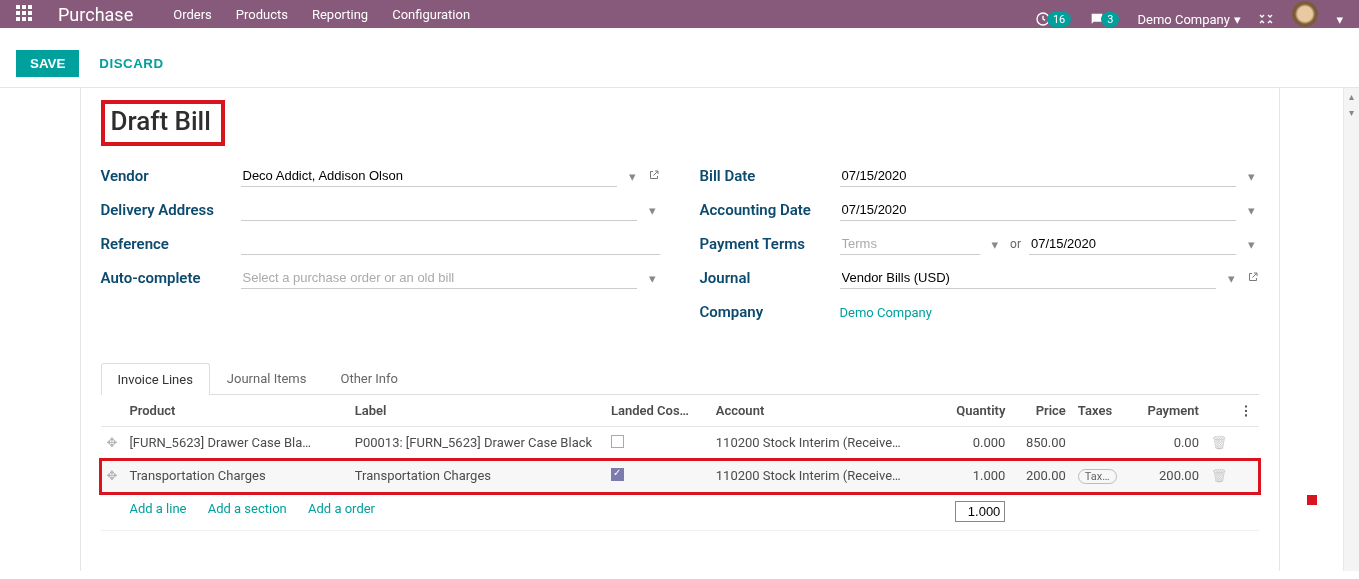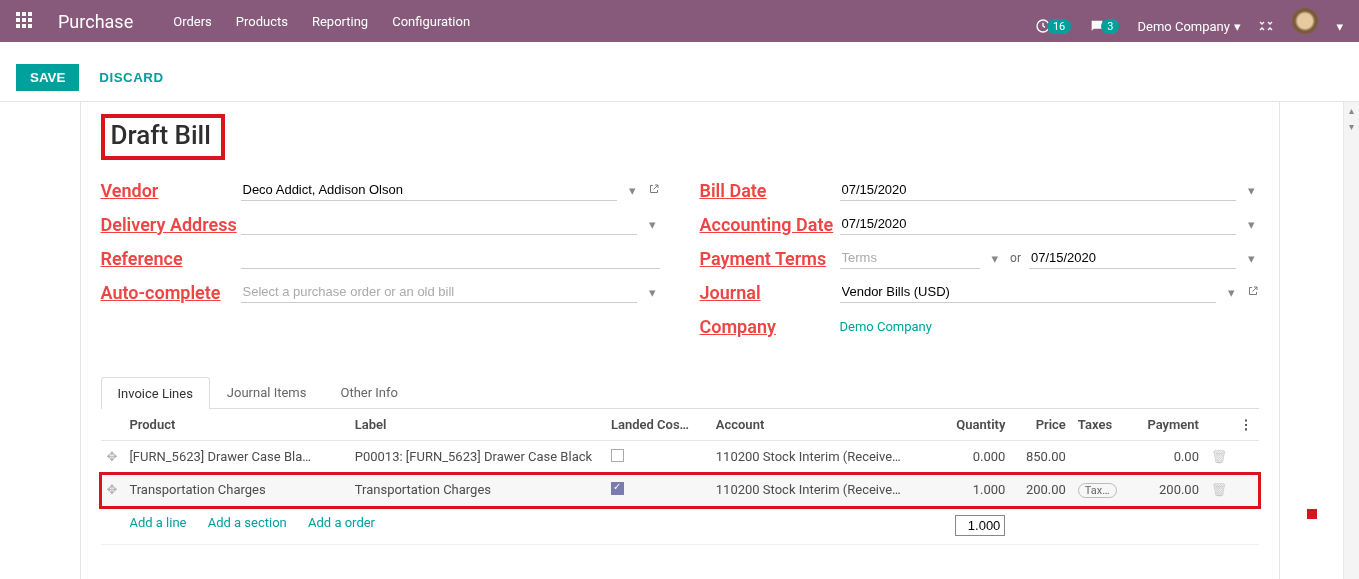--- a/index.html
+++ b/index.html
@@ -1,19 +1,19 @@
 <!DOCTYPE html>
 <html><head>
 <meta charset="utf-8">
 <style>
   * { box-sizing: border-box; margin: 0; padding: 0; }
   body { font-family: -apple-system, BlinkMacSystemFont, "Segoe UI", Roboto, sans-serif; font-size: 13px; color: #4c4c4c; background: #fff; }
   
   
-  .topnav { background: #875a7b; color: #fff; height: 42px; display: flex; align-items: center; padding: 0 16px; }
+  .topnav { background: #875a7b; color: #fff; height: 28px; display: flex; align-items: center; padding: 0 16px; }
   .apps-icon { width: 18px; height: 18px; display: grid; grid-template-columns: repeat(3,4px); grid-template-rows: repeat(3,4px); gap: 2px; margin-right: 24px; cursor: pointer; }
   .apps-icon span { background: #fff; }
   .app-title { font-size: 18px; font-weight: 400; margin-right: 40px; }
   .nav-links { display: flex; gap: 24px; }
   .nav-links a { color: #fff; text-decoration: none; cursor: pointer; }
   .topnav-right { margin-left: auto; display: flex; align-items: flex-end; gap: 18px; }
   .badge-btn { position: relative; display: flex; align-items: center; cursor: pointer; }
   .badge-count { background: #00a09d; color: #fff; border-radius: 10px; padding: 1px 6px; font-size: 11px; margin-left: -4px; }
   .company-drop { color: #fff; cursor: pointer; display: flex; align-items: center; gap: 4px; }
   .avatar { width: 26px; height: 26px; border-radius: 50%; background: radial-gradient(#e8c9a0 40%, #7a5c3b 55%); cursor: pointer; }
@@ -31,21 +31,21 @@
 
   
   .sheet-outer { display: flex; justify-content: center; position: relative; }
   .sheet { width: 1200px; padding: 12px 20px 40px 20px; border-left:1px solid #e5e5e5; border-right:1px solid #e5e5e5; }
   .title-box { border: 4px solid #d9141e; display: inline-block; padding: 2px 10px 6px 6px; margin-bottom: 18px; }
   .title-box h1 { font-size: 26px; font-weight: 500; color: #2e2e2e; white-space: nowrap; }
 
   .form-cols { display: flex; gap: 40px; }
   .form-col { flex: 1; }
   .frow { display: flex; align-items: center; margin-bottom: 10px; min-height: 24px; }
-  .flabel { width: 140px; color: #ef4444; font-weight: 600; font-size: 18px; text-decoration: underline; }
+  .flabel { width: 140px; color: #0c4a6e; font-weight: 600; font-size: 15px; }
   .fval { flex: 1; display: flex; align-items: center; gap: 8px; }
   .fieldline { flex: 1; border: none; border-bottom: 1px solid #ccc; padding: 3px 2px; font-size: 13px; background: transparent; }
   .fieldline::placeholder { color: #aaa; }
   .caret { color: #888; cursor: pointer; padding: 0 4px; }
   .extlink { color: #7a7a7a; cursor: pointer; }
   .linkval { color: #00a09d; cursor: pointer; }
   .or-text { color: #666; font-size: 12px; }
   .short { max-width: 140px; }
 
   

